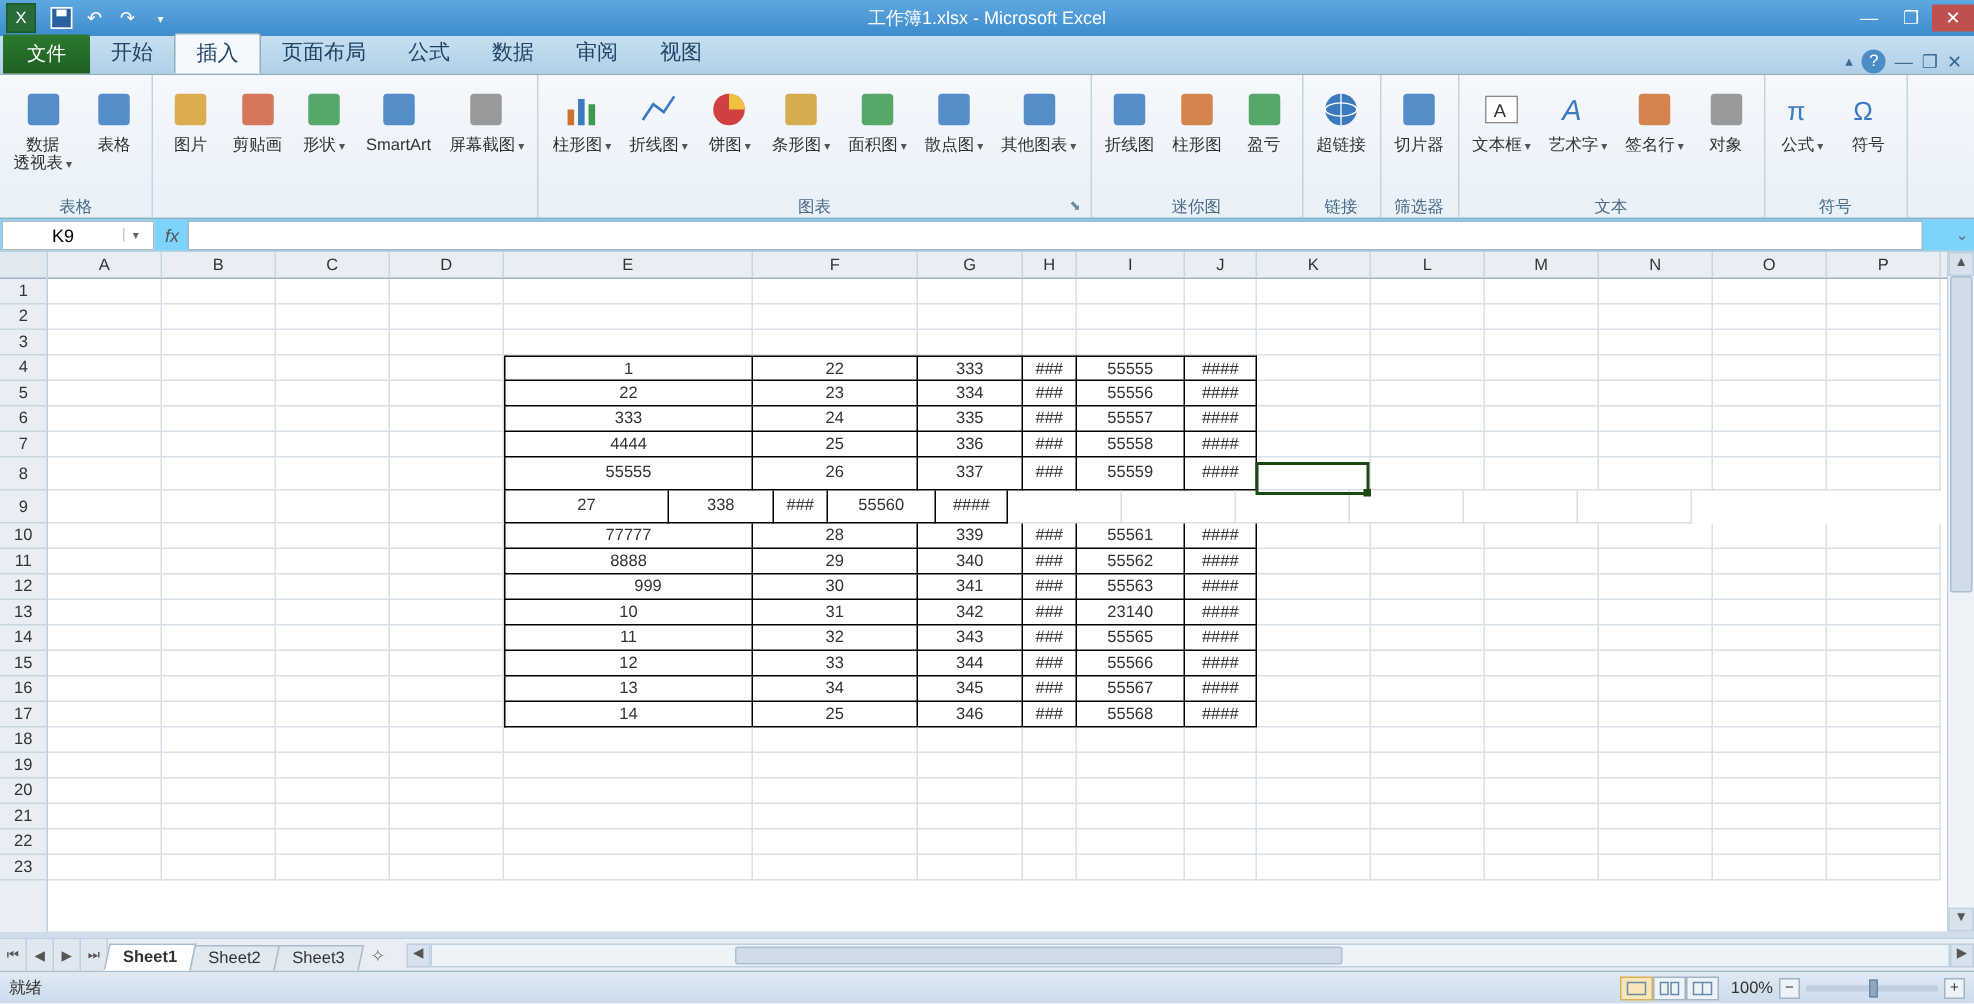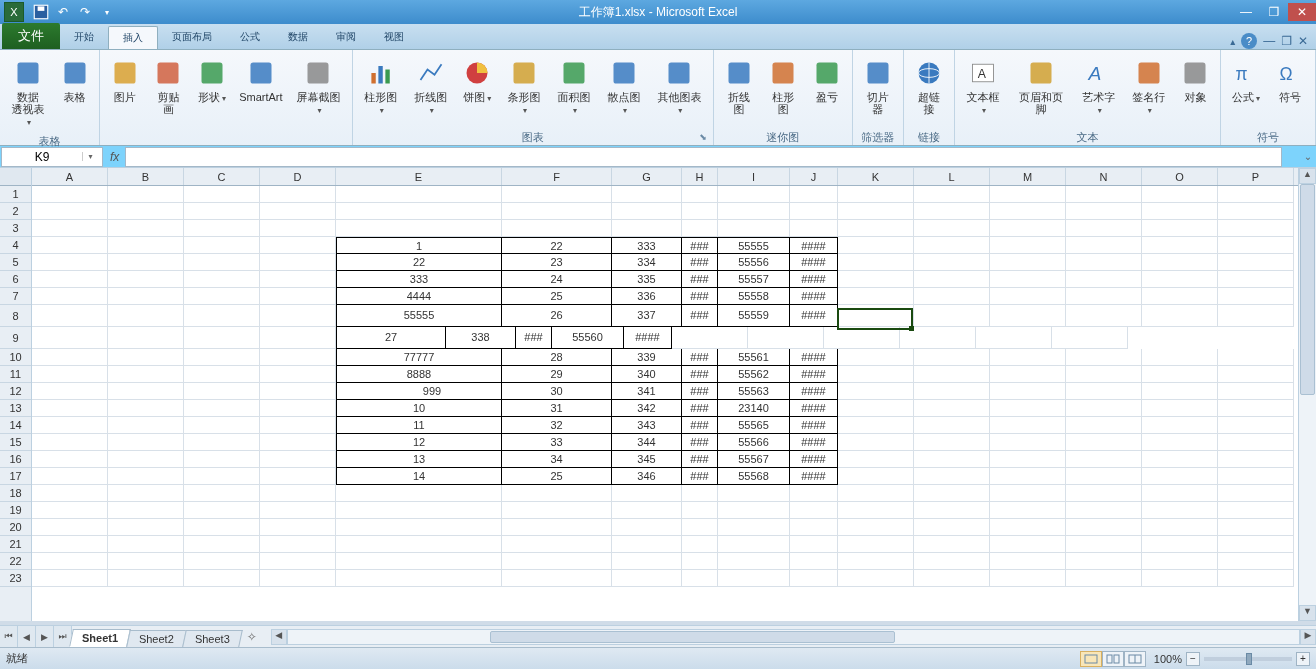--- a/index.html
+++ b/index.html
@@ -11,21 +11,21 @@
 .qat { display:flex; align-items:center; gap:4px; padding:0 4px; }
 .qat-btn { width:18px; height:18px; display:flex; align-items:center; justify-content:center; color:#fff; cursor:pointer; }
 .title-text { position:absolute; left:50%; transform:translateX(-50%); color:#fff; font-size:12px; white-space:nowrap; }
 .win-controls { margin-left:auto; display:flex; }
 .win-btn { width:28px; height:18px; display:flex; align-items:center; justify-content:center; color:#fff; cursor:pointer; font-size:12px; }
 .win-close { background:#c0504d; }
 
 
 .ribbon-tabs { height:26px; background:linear-gradient(#c8dff0,#b0d0e8); display:flex; align-items:flex-end; border-bottom:1px solid #8fafbf; padding-left:2px; position:relative; }
 .file-tab { background:linear-gradient(#2c7a2e,#1e5f20); color:#fff; padding:4px 16px; font-size:13px; cursor:pointer; border-radius:2px 2px 0 0; }
-.tab { padding:4px 14px; font-size:10px; cursor:pointer; color:#1f4466; }
+.tab { padding:4px 14px; font-size:14px; cursor:pointer; color:#1f4466; }
 .tab.active { background:#f5f8fc; border:1px solid #8fafbf; border-bottom:none; border-radius:2px 2px 0 0; }
 .ribbon-help { margin-left:auto; display:flex; align-items:center; padding:0 8px; gap:6px; }
 .help-btn { width:16px; height:16px; border-radius:50%; background:#4a8cc7; color:#fff; display:flex; align-items:center; justify-content:center; font-size:11px; cursor:pointer; }
 
 
 .ribbon-body { height:96px; background:linear-gradient(#f5f8fc,#e8f0f8); border-bottom:1px solid #8fafbf; display:flex; }
 .group { border-right:1px solid #c0d4e4; display:flex; flex-direction:column; padding:2px 4px 0; }
 .group-items { flex:1; display:flex; align-items:flex-start; gap:2px; padding:2px 0; }
 .group-label { height:16px; font-size:11px; color:#4a6a85; text-align:center; display:flex; align-items:center; justify-content:center; position:relative; }
 .group-label .launcher { position:absolute; right:2px; font-size:9px; color:#6a8aa5; cursor:pointer; }
@@ -298,61 +298,53 @@
           <div class="lbl">盈亏</div>
         </div>
       </div>
       <div class="group-label">迷你图</div>
     </div>
     <div class="group">
       <div class="group-items">
         <div class="rbtn">
           <div class="ico">
             <svg viewBox="0 0 32 32">
+              <circle cx="16" cy="16" r="12" fill="#3a7abf"></circle>
+              <ellipse cx="16" cy="16" rx="12" ry="5" fill="none" stroke="#fff"></ellipse>
+              <line x1="16" y1="4" x2="16" y2="28" stroke="#fff"></line>
+            </svg>
+          </div>
+          <div class="lbl">超链接</div>
+        </div>
+      </div>
+      <div class="group-label">链接</div>
+    </div>
+    <div class="group">
+      <div class="group-items">
+        <div class="rbtn">
+          <div class="ico">
+            <svg viewBox="0 0 32 32">
               <rect x="4" y="4" width="24" height="24" rx="3" fill="#3a7abf" opacity="0.85"></rect>
             </svg>
           </div>
           <div class="lbl">切片器</div>
         </div>
       </div>
       <div class="group-label">筛选器</div>
     </div>
     <div class="group">
       <div class="group-items">
         <div class="rbtn">
           <div class="ico">
             <svg viewBox="0 0 32 32">
-              <circle cx="16" cy="16" r="12" fill="#3a7abf"></circle>
-              <ellipse cx="16" cy="16" rx="12" ry="5" fill="none" stroke="#fff"></ellipse>
-              <line x1="16" y1="4" x2="16" y2="28" stroke="#fff"></line>
-            </svg>
-          </div>
-          <div class="lbl">超链接</div>
-        </div>
-      </div>
-      <div class="group-label">链接</div>
-    </div>
-    <div class="group">
-      <div class="group-items">
-        <div class="rbtn">
-          <div class="ico">
-            <svg viewBox="0 0 32 32">
               <rect x="4" y="6" width="24" height="20" fill="#fff" stroke="#888"></rect>
               <text x="10" y="22" font-size="14" fill="#333">A</text>
             </svg>
           </div>
           <div class="lbl drop">文本框</div>
-        </div>
-        <div class="rbtn">
-          <div class="ico">
-            <svg viewBox="0 0 32 32">
-              <rect x="4" y="4" width="24" height="24" rx="3" fill="#d0a030" opacity="0.85"></rect>
-            </svg>
-          </div>
-          <div class="lbl">页眉和页脚</div>
         </div>
         <div class="rbtn">
           <div class="ico">
             <svg viewBox="0 0 32 32">
               <text x="4" y="24" font-size="22" font-style="italic" fill="#3a7abf">A</text>
             </svg>
           </div>
           <div class="lbl drop">艺术字</div>
         </div>
         <div class="rbtn">

